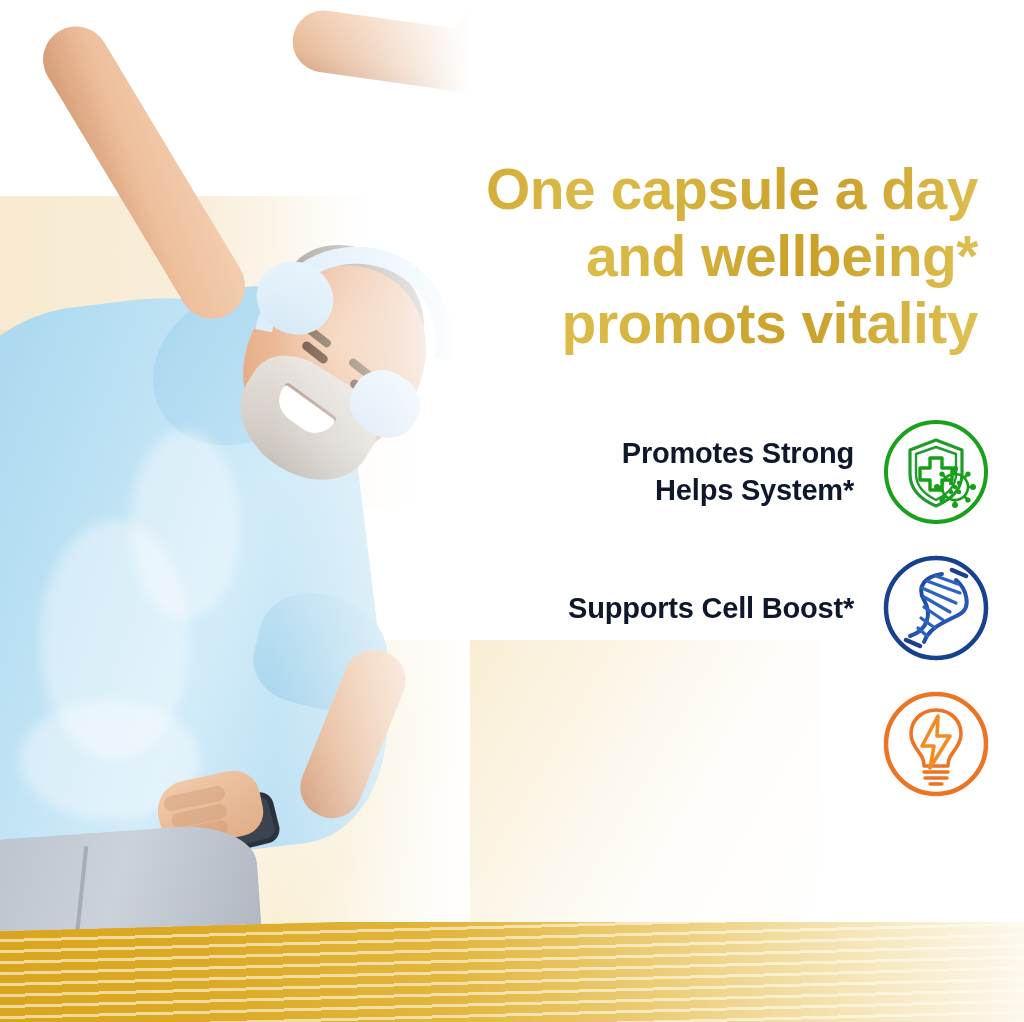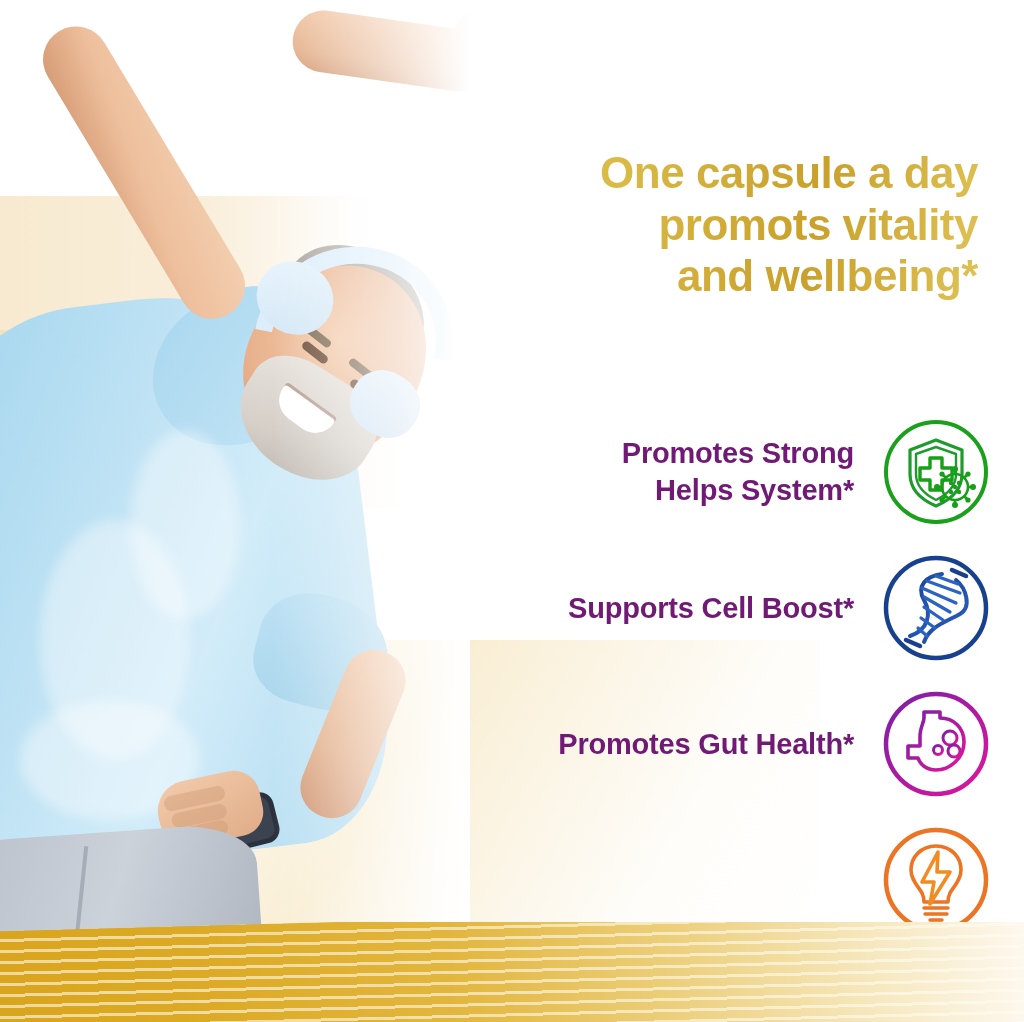--- a/index.html
+++ b/index.html
@@ -301,21 +301,21 @@
     pointer-events: none;
   }
 
   
   #headline {
     position: absolute;
     right: 46px;
     top: 118px;
     width: 620px;
     text-align: right;
-    font-size: 44px;
+    font-size: 57px;
     line-height: 1.17;
     font-weight: 700;
     letter-spacing: -0.5px;
     color: #cfa72d;
     background: linear-gradient(100deg, #c79c26 0%, #dcbc49 38%, #c9a02a 72%, #dfc255 100%);
     -webkit-background-clip: text;
     background-clip: text;
     -webkit-text-fill-color: transparent;
   }
   .headline-line { display: block; white-space: nowrap; }
@@ -333,21 +333,21 @@
     justify-content: flex-end;
     height: 136px;
   }
   .benefit-label {
     flex: 1 1 auto;
     text-align: right;
     padding-right: 26px;
     font-size: 29px;
     font-weight: 700;
     line-height: 1.26;
-    color: #701a75;
+    color: #0f172a;
     letter-spacing: -0.2px;
   }
   .benefit-icon {
     flex: 0 0 auto;
     width: 112px;
     height: 112px;
     position: relative;
   }
   .benefit-icon svg { display: block; width: 112px; height: 112px; }
 
@@ -446,22 +446,22 @@
     </div>
 
     <div id="shorts"></div>
     <div id="shorts-seam"></div>
 
     <div id="photo-fade"></div>
   </div>
 
   <h1 id="headline">
     <span class="headline-line">One capsule a day</span>
+    <span class="headline-line">and wellbeing*</span>
     <span class="headline-line">promots vitality</span>
-    <span class="headline-line">and wellbeing*</span>
   </h1>
 
   <div id="benefits">
 
     <div class="benefit-row">
       <div class="benefit-label">
         <span>Promotes Strong</span><br>
         <span>Helps System*</span>
       </div>
       <div class="benefit-icon">
@@ -525,41 +525,20 @@
             <line x1="56" y1="24" x2="78" y2="32"></line>
           </g>
           <g stroke="#1b3f8f" stroke-width="4.5" stroke-linecap="round">
             <line x1="26" y1="88" x2="40" y2="94"></line>
             <line x1="72" y1="18" x2="86" y2="24"></line>
           </g>
         </svg>
       </div>
     </div>
 
-    <div class="benefit-row">
-      <div class="benefit-label">Promotes Gut Health*</div>
-      <div class="benefit-icon">
-        <svg viewBox="0 0 112 112" xmlns="http://www.w3.org/2000/svg">
-          <defs>
-            <linearGradient id="gutGrad" x1="0" y1="0" x2="1" y2="1">
-              <stop offset="0%" stop-color="#7a1fa8"></stop>
-              <stop offset="100%" stop-color="#e0169a"></stop>
-            </linearGradient>
-          </defs>
-          <circle cx="56" cy="56" r="50" fill="none" stroke="url(#gutGrad)" stroke-width="4.5"></circle>
-          <path d="M44 24 H60 V30 C74 30 84 40 84 54 C84 70 70 82 56 82
-                   C46 82 40 76 38 70 H28 V58 H40 V48 C40 40 44 34 44 30 Z" fill="none" stroke="url(#gutGrad)" stroke-width="3.6" stroke-linejoin="round" stroke-linecap="round"></path>
-          <g fill="none" stroke="url(#gutGrad)" stroke-width="3">
-            <circle cx="70" cy="50" r="7"></circle>
-            <circle cx="74" cy="63" r="6"></circle>
-            <circle cx="58" cy="62" r="4.5"></circle>
-          </g>
-        </svg>
-      </div>
-    </div>
 
     <div class="benefit-row">
       <div class="benefit-icon">
         <svg viewBox="0 0 112 112" xmlns="http://www.w3.org/2000/svg">
           <circle cx="56" cy="56" r="50" fill="none" stroke="#ed7424" stroke-width="4.5"></circle>
           <path d="M56 22 C41 22 31 33 31 46 C31 56 38 62 42 69 C44 73 44 76 44 78 H68
                    C68 76 68 73 70 69 C74 62 81 56 81 46 C81 33 71 22 56 22 Z" fill="none" stroke="#ed7424" stroke-width="3.6" stroke-linejoin="round"></path>
           <g stroke="#ed7424" stroke-width="3.4" stroke-linecap="round">
             <line x1="44" y1="84" x2="68" y2="84"></line>
             <line x1="45" y1="90" x2="67" y2="90"></line>

